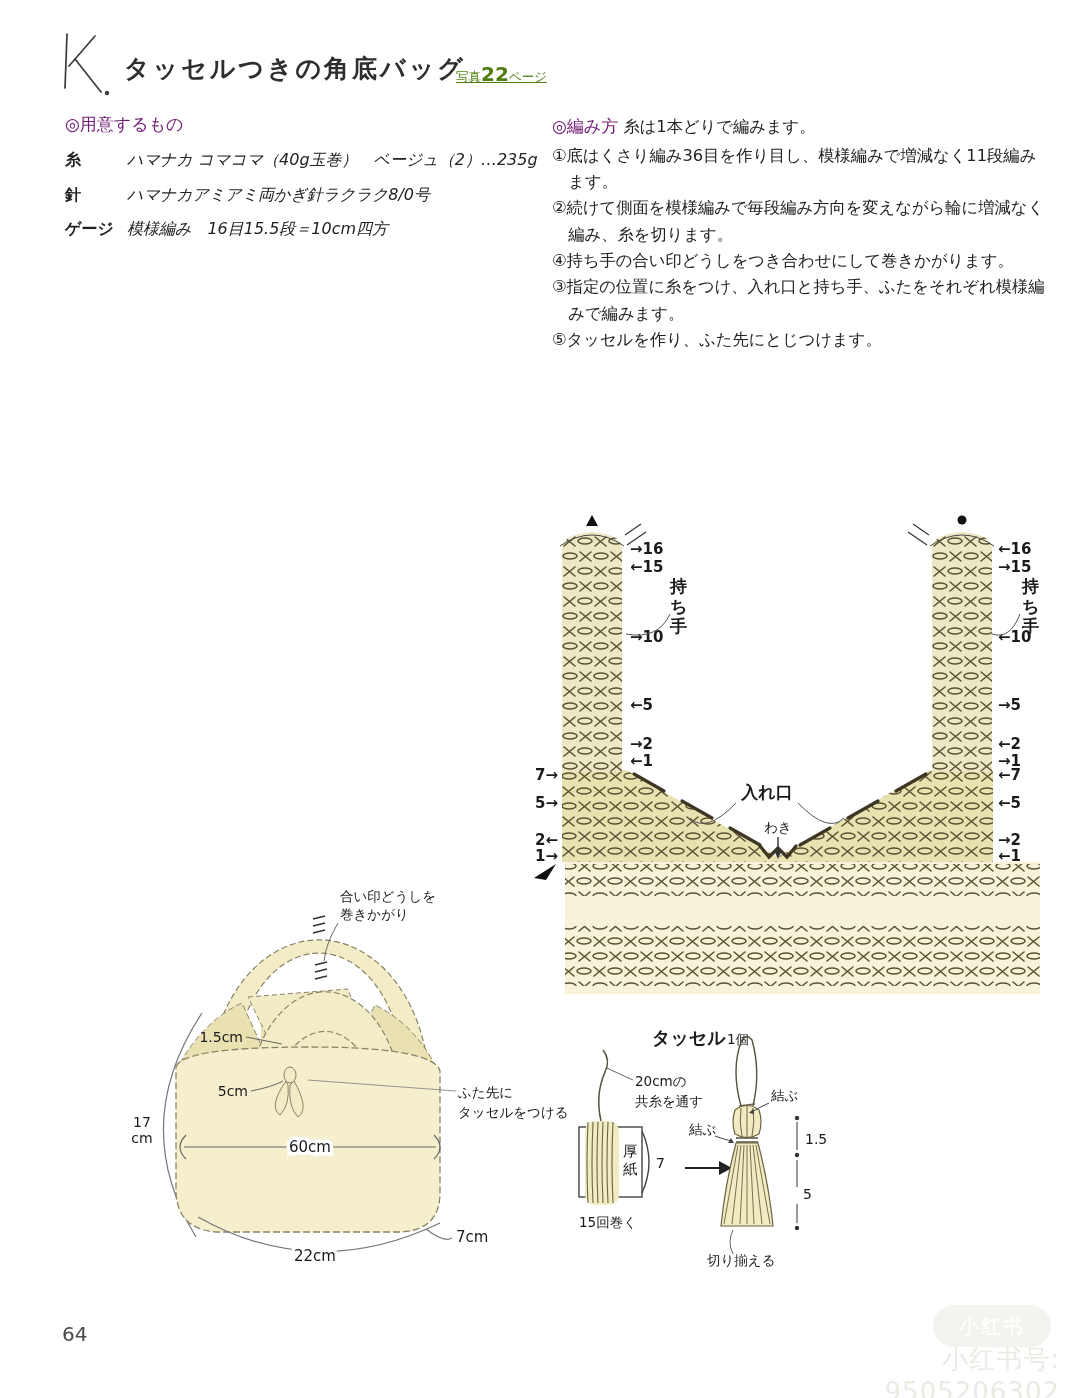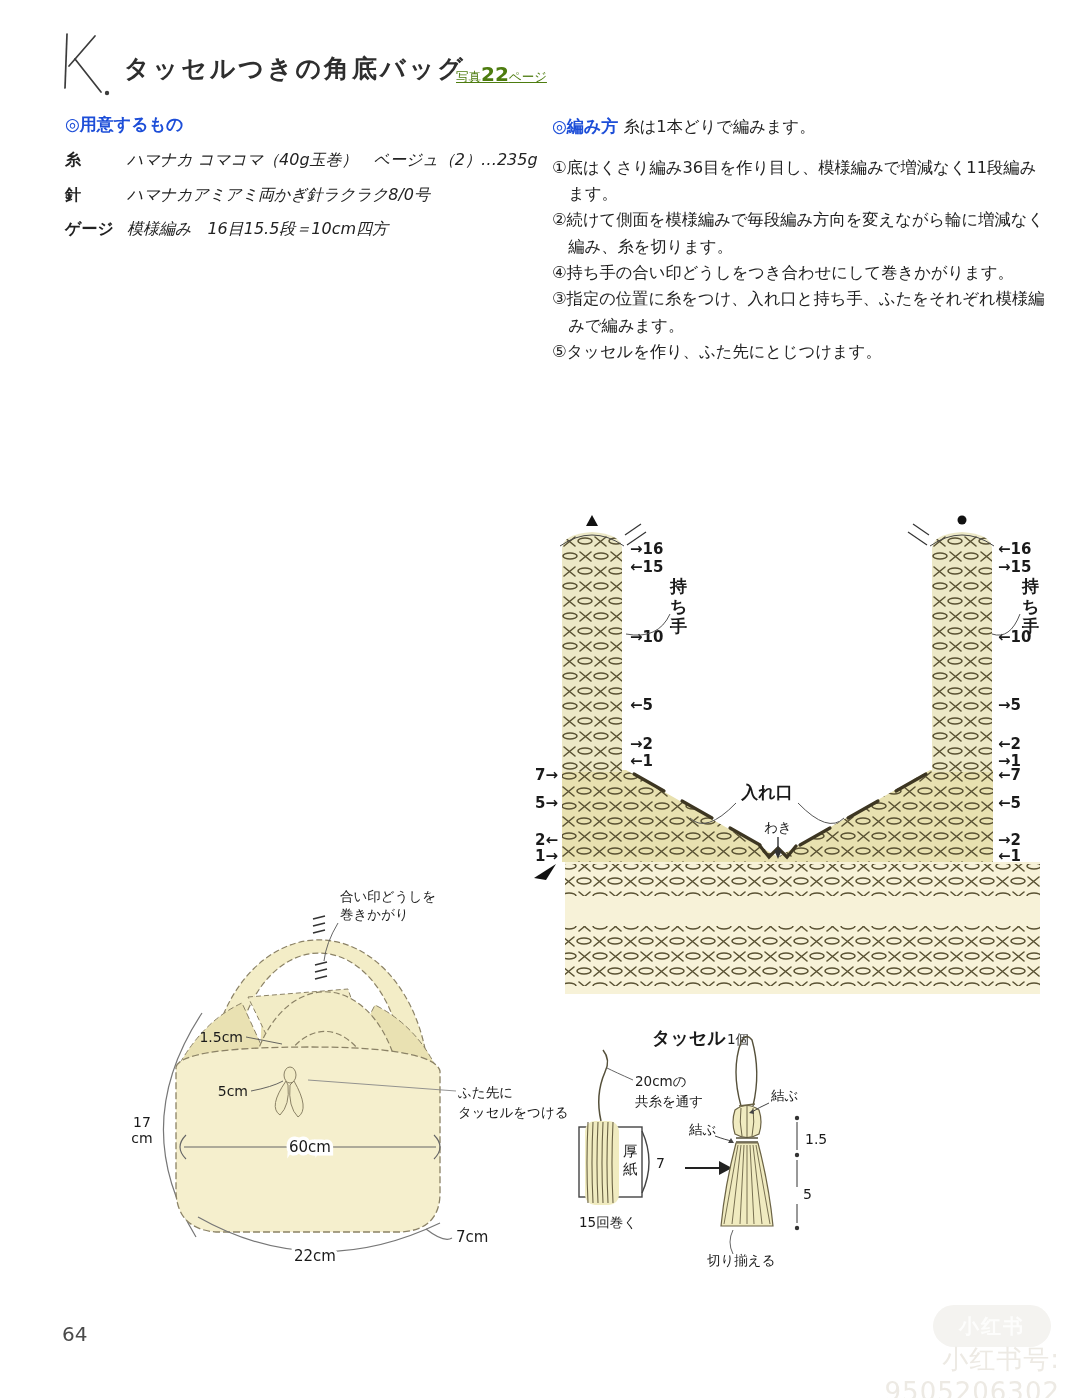--- a/index.html
+++ b/index.html
@@ -6,27 +6,27 @@
   .page{
     position:relative;width:1080px;height:1398px;background:#ffffff;overflow:hidden;
     font-family:"DejaVu Sans","Liberation Sans",sans-serif;color:#222;
   }
   .abs{position:absolute;}
   
   .title{font-size:25px;font-weight:600;letter-spacing:3px;color:#2e2e2e;}
   .photoref{font-size:12.5px;color:#4d7c0f;text-decoration:underline;}
   .photoref .num{font-size:20px;font-weight:600;}
   
-  .mat-head,.inst-head{font-size:17px;font-weight:700;color:#1d4ed8;}
+  .mat-head,.inst-head{font-size:17px;font-weight:400;color:#701a75;}
   .mat-row{display:flex;margin-top:13px;font-size:16px;line-height:1.35;}
   .mat-label{width:62px;font-weight:700;flex:none;}
   .mat-value{flex:1;font-style:italic;}
   
   .inst{width:500px;font-size:16.3px;line-height:1.62;}
-  .inst-lead{margin-bottom:14px;}
+  .inst-lead{margin-bottom:2px;}
   .step{padding-left:16.3px;text-indent:-16.3px;}
   
   svg text{font-family:"DejaVu Sans","Liberation Sans",sans-serif;fill:#1a1a1a;}
   .halo{paint-order:stroke;stroke:#ffffff;stroke-width:7px;}
   
   .wm-pill{display:flex;align-items:center;justify-content:center;
     background:#f4f3f0;border-radius:21px;color:#fdfdfc;font-size:20px;font-weight:700;letter-spacing:2px;}
   .wm-id{color:#edeae4;font-size:26px;letter-spacing:1px;text-align:right;}
   .pagenum{font-size:20px;color:#4a4a4a;}
 </style>

